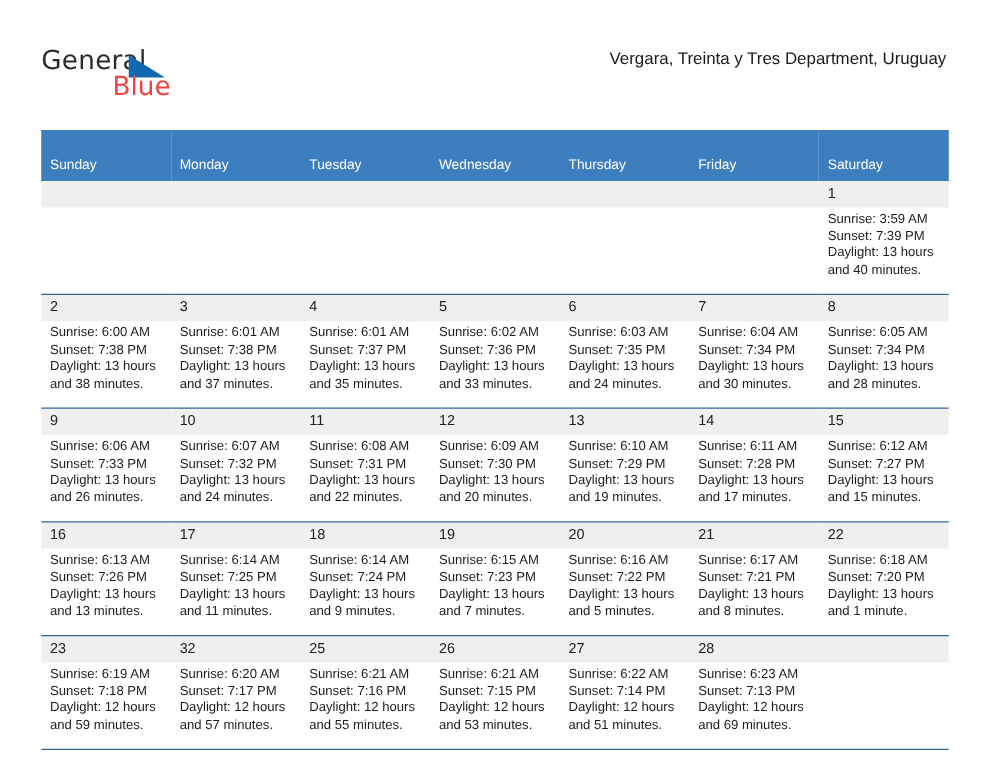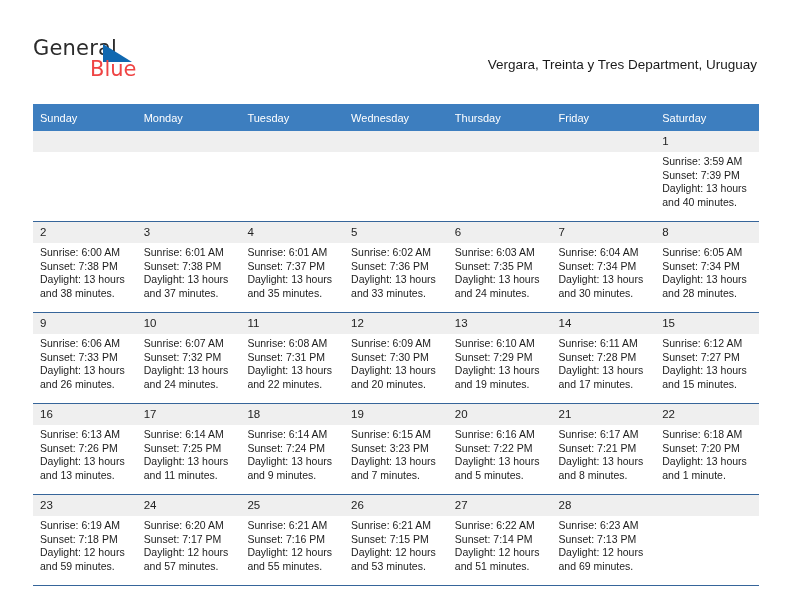--- a/index.html
+++ b/index.html
@@ -71,21 +71,21 @@
     text-align: right;
   }
   .cal-title {
     font-size: 26px;
     color: #1a1a1a;
     font-weight: 400;
     line-height: 32px;
     white-space: nowrap;
   }
   .cal-subtitle {
-    margin-top: 26px;
+    margin-top: 8px;
     font-size: 13.5px;
     color: #1a1a1a;
     font-weight: 400;
     line-height: 17px;
     white-space: nowrap;
   }
 
   
   .calendar {
     position: absolute;
@@ -94,21 +94,21 @@
     width: 726px;
     border-collapse: collapse;
     table-layout: fixed;
   }
   .calendar th {
     background: #3d7ebf;
     color: #ffffff;
     font-size: 11px;
     font-weight: 400;
     text-align: left;
-    padding: 5px 0 5px 7px;
+    padding: 19px 0 5px 7px;
     height: 17px;
     border: none;
   }
   .calendar td {
     vertical-align: top;
     padding: 0;
     width: 103.7px;
     height: 90px;
     border: none;
     border-bottom: 1px solid #2e5f92;
@@ -358,21 +358,21 @@
               <div>Sunrise: 6:14 AM</div>
               <div>Sunset: 7:24 PM</div>
               <div>Daylight: 13 hours</div>
               <div>and 9 minutes.</div>
             </div>
           </td>
           <td>
             <div class="daynum">19</div>
             <div class="details">
               <div>Sunrise: 6:15 AM</div>
-              <div>Sunset: 3:23 PM</div>
+              <div>Sunset: 7:23 PM</div>
               <div>Daylight: 13 hours</div>
               <div>and 7 minutes.</div>
             </div>
           </td>
           <td>
             <div class="daynum">20</div>
             <div class="details">
               <div>Sunrise: 6:16 AM</div>
               <div>Sunset: 7:22 PM</div>
               <div>Daylight: 13 hours</div>
@@ -402,21 +402,21 @@
           <td>
             <div class="daynum">23</div>
             <div class="details">
               <div>Sunrise: 6:19 AM</div>
               <div>Sunset: 7:18 PM</div>
               <div>Daylight: 12 hours</div>
               <div>and 59 minutes.</div>
             </div>
           </td>
           <td>
-            <div class="daynum">24</div>
+            <div class="daynum">32</div>
             <div class="details">
               <div>Sunrise: 6:20 AM</div>
               <div>Sunset: 7:17 PM</div>
               <div>Daylight: 12 hours</div>
               <div>and 57 minutes.</div>
             </div>
           </td>
           <td>
             <div class="daynum">25</div>
             <div class="details">

